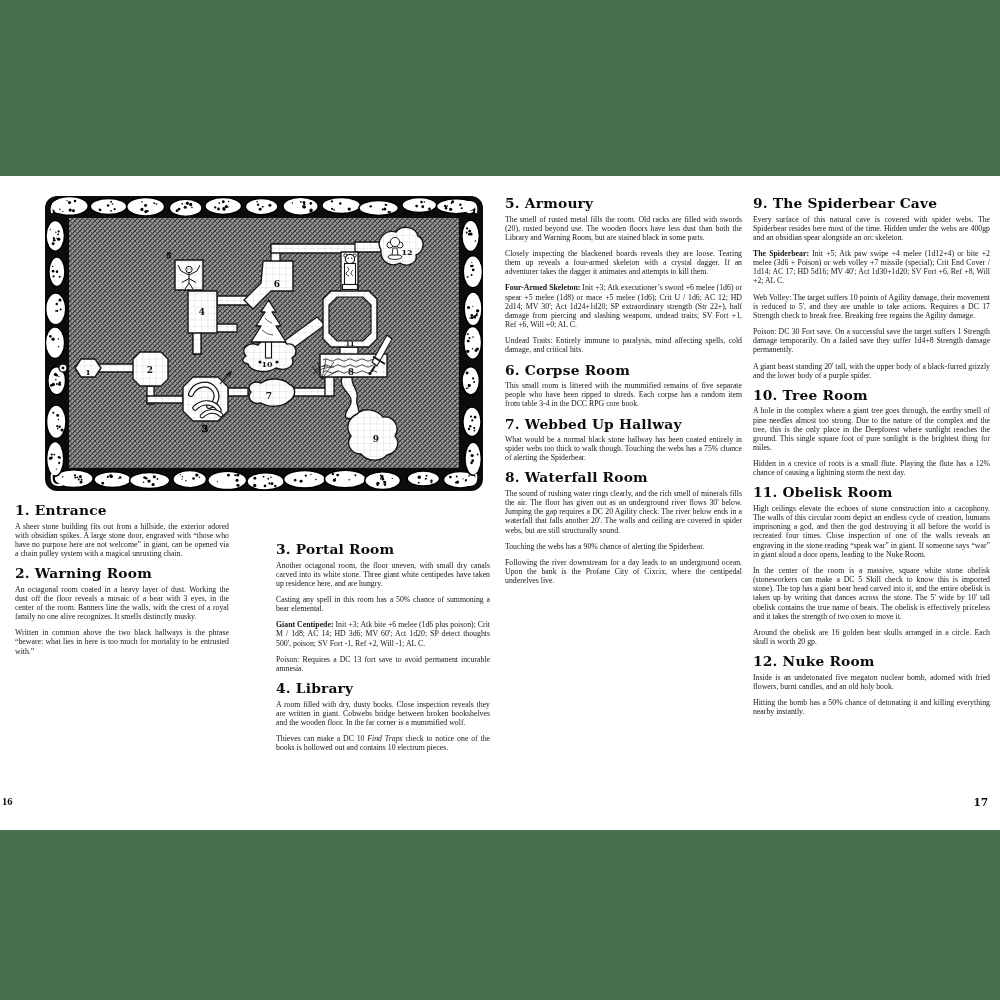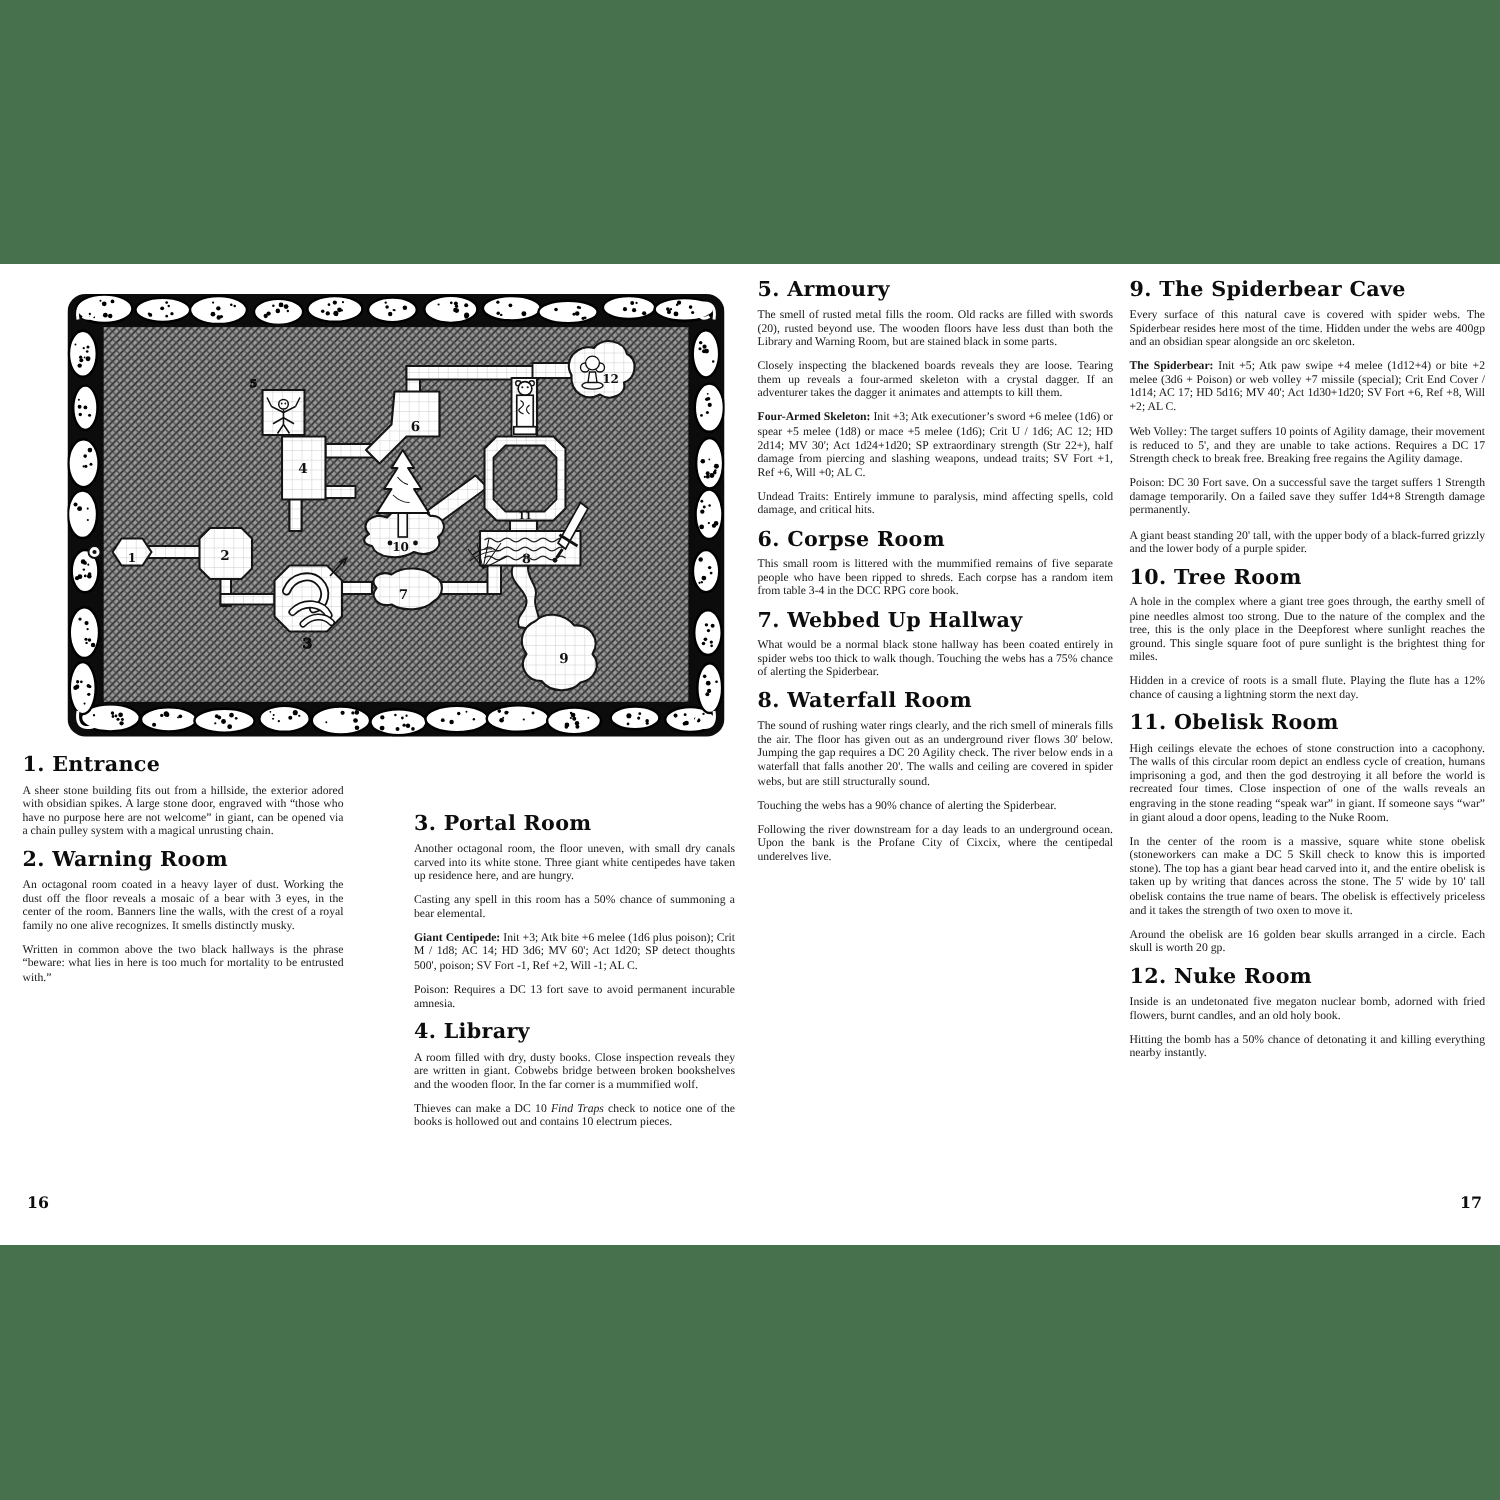--- a/index.html
+++ b/index.html
@@ -8,21 +8,21 @@
     background:#47704D;
     font-family:"Liberation Serif", serif;
     -webkit-font-smoothing:antialiased;
   }
   .spread{
     position:absolute;left:0;top:176px;width:1000px;height:654px;
     background:#ffffff;display:flex;overflow:hidden;
   }
   .page{box-sizing:border-box;position:relative;height:654px;}
   .page-left{width:500px;padding:20px 10px 0 15px;}
-  .page-right{width:500px;padding:9px 10px 0 5px;}
+  .page-right{width:500px;padding:19px 10px 0 5px;}
   .map-wrap{margin-left:30px;width:438px;height:296px;margin-bottom:10px;}
   .map-wrap svg{display:block;width:438px;height:296px;}
   .cols{display:flex;gap:11px;align-items:flex-start;}
   .col{width:232px;}
   .page-right .col{width:237px;}
   .col-offset{padding-top:39px;margin-left:36px;}
   .book-title{
     font-family:"DejaVu Serif", serif;font-weight:bold;
     font-size:24px;line-height:28px;text-align:center;
     margin:6px 0 9px 0;color:#0d0d0d;letter-spacing:.5px;
@@ -37,21 +37,21 @@
     font-size:7.8px;line-height:9.15px;text-align:justify;
     margin:0 0 7px 0;color:#161616;
   }
   .body-par b{font-weight:bold;}
   .body-par i{font-style:italic;}
   .pagenum{
     position:absolute;top:620px;
     font-family:"DejaVu Serif", serif;font-weight:bold;
     font-size:10.5px;color:#0d0d0d;
   }
-  .pagenum-left{left:18px;}
+  .pagenum-left{left:2px;font-family:Liberation Serif, serif;}
   .pagenum-right{right:12px;}
   .map-label{
     font-family:"DejaVu Serif", serif;font-weight:bold;
     fill:#111;
   }
 </style>
 </head>
 <body>
 
 <div class="spread">

